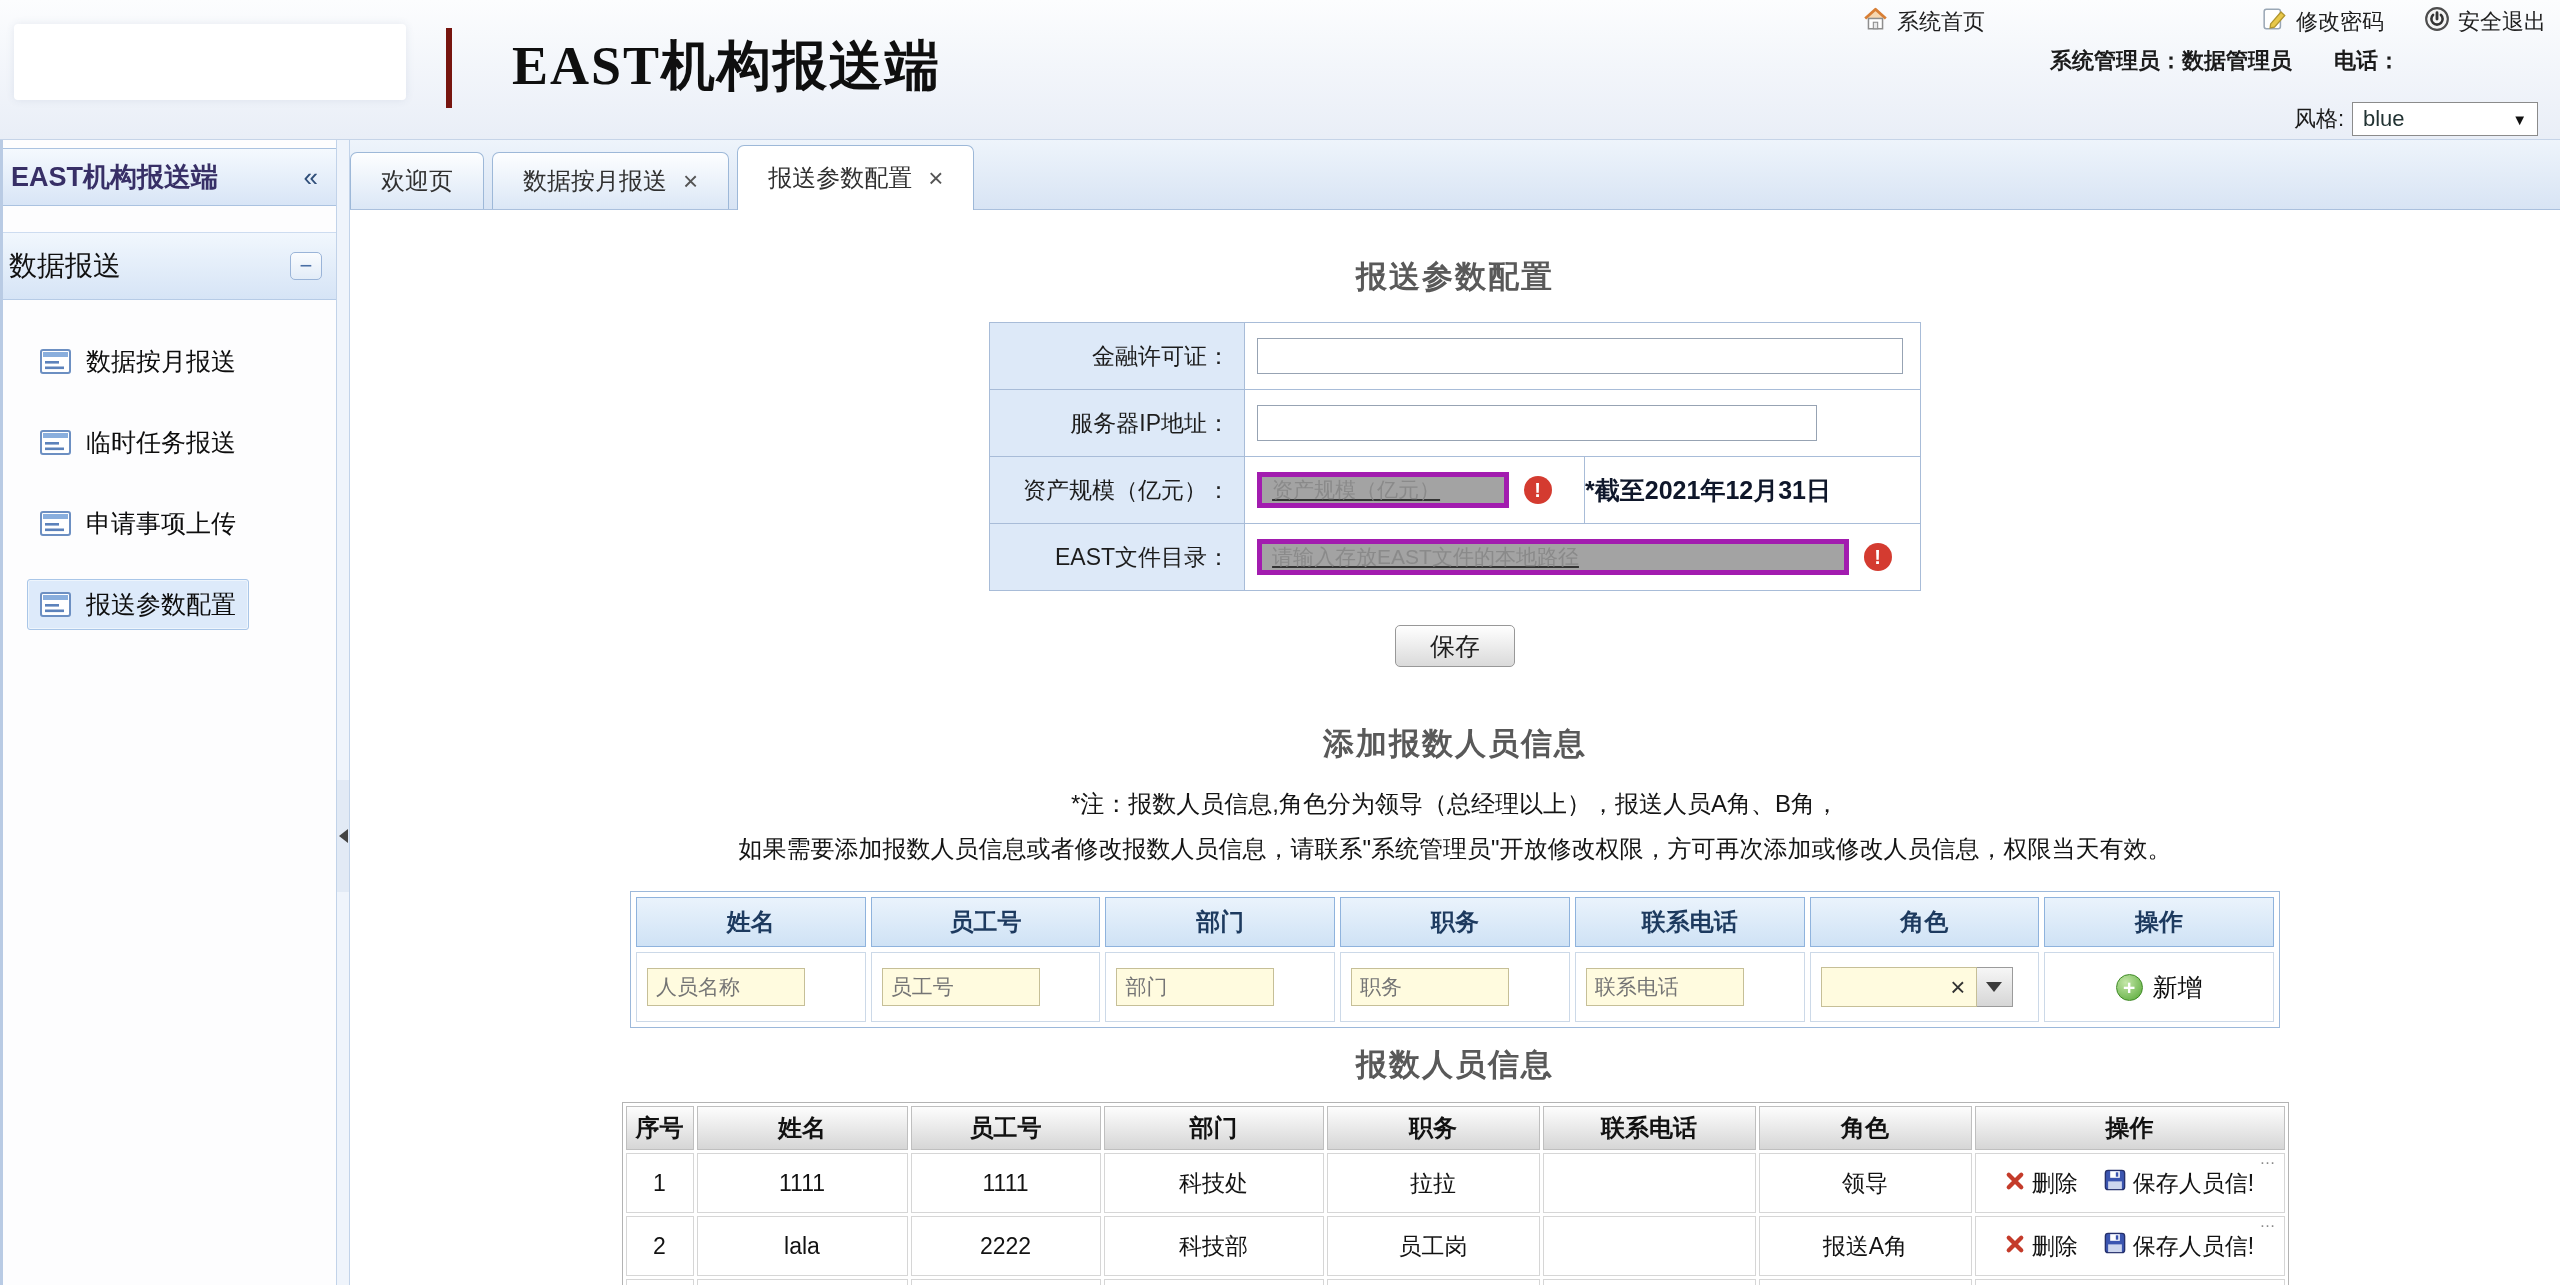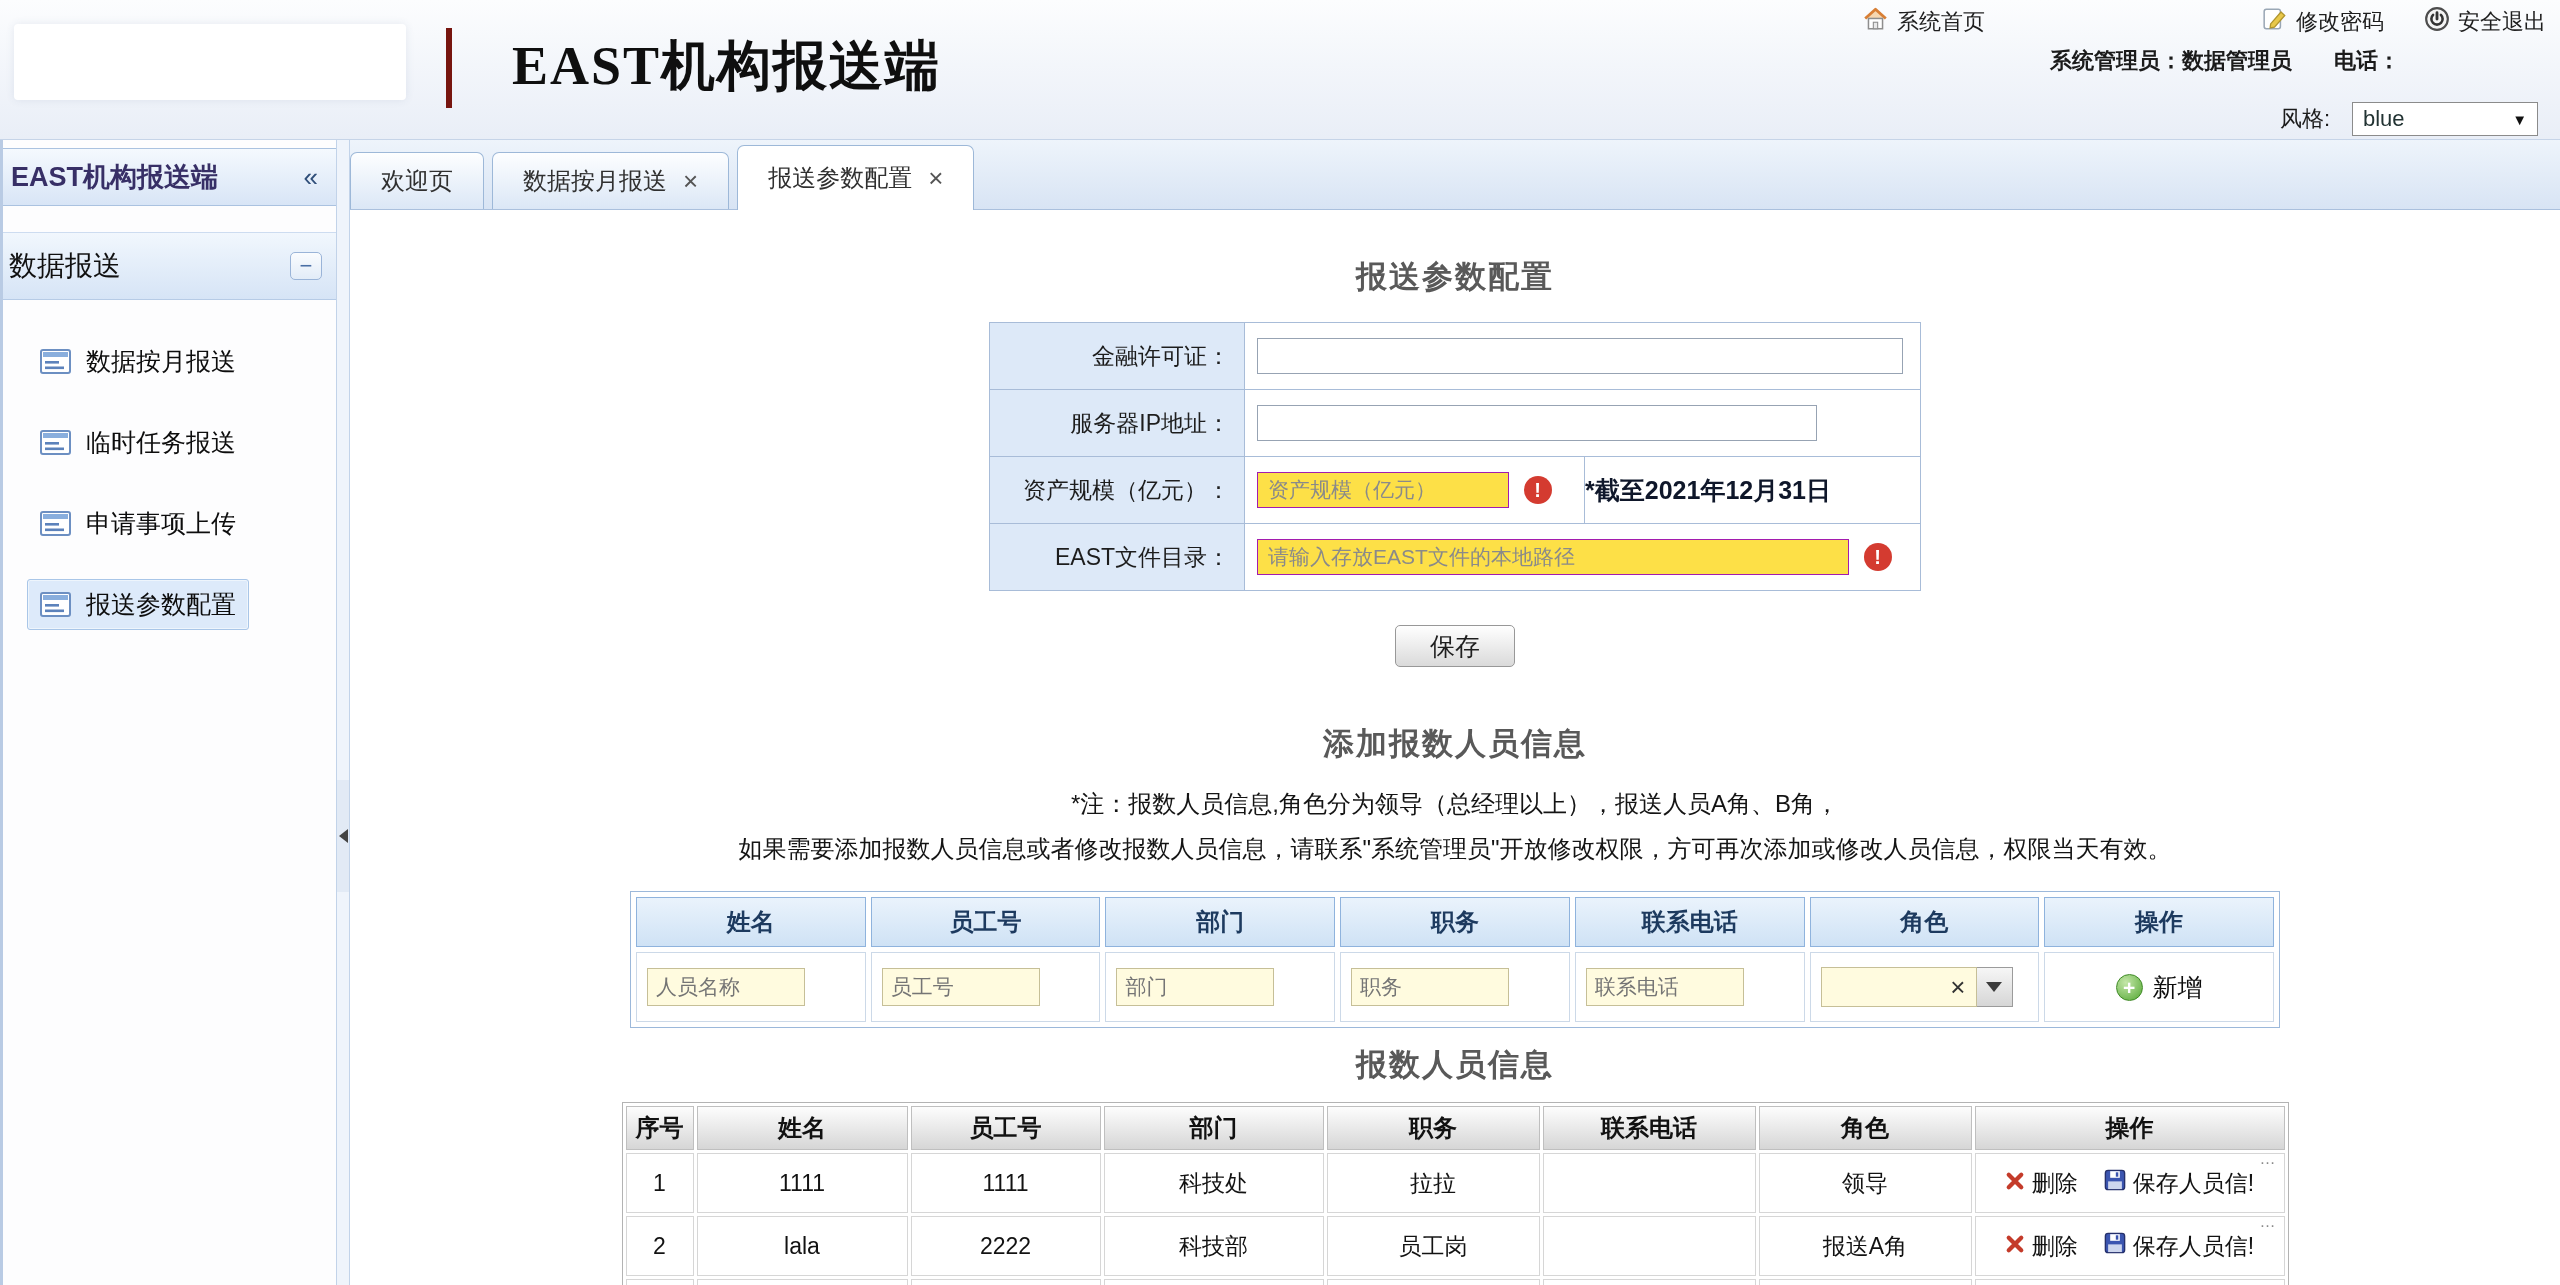--- a/index.html
+++ b/index.html
@@ -10,21 +10,21 @@
   }
   
   .app-header { position:relative; height:140px; background:linear-gradient(#fcfdfe,#e9eef7); border-bottom:1px solid #c6d4e8; }
   .logo-box { position:absolute; left:14px; top:24px; width:392px; height:76px; background:#fff; border-radius:4px; box-shadow:0 0 8px rgba(60,80,120,.10); }
   .title-divider { position:absolute; left:446px; top:28px; width:6px; height:80px; background:#77150f; }
   .app-title { position:absolute; left:512px; top:30px; font-family:"Liberation Serif", serif; font-size:54px; font-weight:bold; color:#0f0f0f; letter-spacing:2px; }
   .hdr-link { position:absolute; top:6px; display:flex; align-items:center; gap:8px; font-size:22px; color:#1e1e1e; cursor:pointer; }
   .lnk-home { left:1862px; } .lnk-pass { left:2262px; } .lnk-exit { left:2424px;align-items:center; }
   .admin-line { position:absolute; top:46px; right:160px; font-size:22px; font-weight:bold; color:#1b1b1b; }
   .admin-line .gap { display:inline-block; width:42px; }
-  .style-line { position:absolute; top:102px; right:22px; display:flex; align-items:center; gap:22px; font-size:22px; color:#1b1b1b; }
+  .style-line { position:absolute; top:102px; right:22px; display:flex; align-items:center; gap:8px; font-size:22px; color:#1b1b1b; }
   .style-select { width:186px; height:34px; background:#fff; border:1px solid #8b8b8b; display:flex; align-items:center; justify-content:space-between; padding:0 10px; font-size:22px; color:#233; cursor:pointer; }
   .style-select .arrow { font-size:15px; color:#111; }
   
   .main { display:flex; height:1145px; }
   
   .sidebar { width:336px; background:#fdfdfe; border-left:3px solid #b9cbe4; position:relative; flex:none; }
   .sidebar-title { height:58px; margin-top:8px; background:linear-gradient(#f4f9fe,#d8e5f6); border-top:1px solid #aac2e0; border-bottom:1px solid #aac2e0; display:flex; align-items:center; justify-content:space-between; padding:0 18px 0 8px; font-size:27px; font-weight:bold; color:#372f66; }
   .collapse-btn { font-size:26px; color:#2f4e79; cursor:pointer; font-weight:normal; }
   .sidebar-section { margin-top:26px; height:68px; background:linear-gradient(#f1f7fd,#d6e4f6); border-top:1px solid #cddcf0; border-bottom:1px solid #b6cbe6; display:flex; align-items:center; justify-content:space-between; padding:0 14px 0 6px; font-size:28px; color:#101010; }
   .minus-btn { width:32px; height:28px; border:1px solid #9ab4d8; border-radius:5px; background:linear-gradient(#fafcfe,#e2ecf8); color:#4a6fa5; display:flex; align-items:center; justify-content:center; font-size:22px; cursor:pointer; }
@@ -43,21 +43,21 @@
   .tab.active { height:65px; background:#fff; margin-bottom:-1px; z-index:2; }
   .tab-close { color:#555; font-size:26px; line-height:1; }
   .panel { flex:1; overflow:hidden; padding-top:46px; }
   .section-title { text-align:center; font-size:31px; font-weight:bold; color:#595959; letter-spacing:2px; }
   
   .config-table { width:932px; margin:24px auto 0; border-collapse:collapse; }
   .config-table td { border:1px solid #a8bcd8; height:67px; }
   .label-cell { width:256px; background:#dde9f8; text-align:right; padding-right:14px; font-size:23px; color:#1d1d1d; }
   .input-cell { background:#fff; padding-left:12px; }
   .inp { height:36px; border:1px solid #97a3b3; font-size:21px; padding:0 10px; background:#fff; color:#333; vertical-align:middle; }
-  .inp.yellow { background:#fde047; border:1px solid #a21caf; }
+  .inp.yellow { background:#a3a3a3; border:5px solid #a21caf;text-decoration:underline; }
   .inp::placeholder { color:#8a8a8a; opacity:1; }
   .w560 { width:560px; } .w640 { width:646px; } .w250 { width:252px; } .w590 { width:592px; }
   .warn { display:inline-flex; width:28px; height:28px; border-radius:50%; background:#d43b30; color:#fff; font-weight:bold; font-size:20px; align-items:center; justify-content:center; vertical-align:middle; margin-left:10px; flex:none; }
   .note-cell { font-size:25px; font-weight:bold; color:#0f172a; padding-left:0; }
   .save-btn { display:block; margin:34px auto 0; width:120px; height:42px; background:linear-gradient(#ffffff,#dadada); border:1px solid #989898; border-radius:5px; font-size:25px; color:#1e1e1e; font-family:"Liberation Sans",sans-serif; cursor:pointer; }
   
   .add-title { margin-top:56px; }
   .note { text-align:center; font-size:24px; color:#141414; margin-top:16px; line-height:45px; }
   .add-table { width:1650px; margin:20px auto 0; border-collapse:separate; border-spacing:5px; border:1px solid #9cb8da; table-layout:fixed; }
   .add-table th { background:linear-gradient(#eaf3fc,#cfe2f5); border:1px solid #8fb3dd; height:50px; font-size:24px; color:#1d3a5f; font-weight:bold; }

